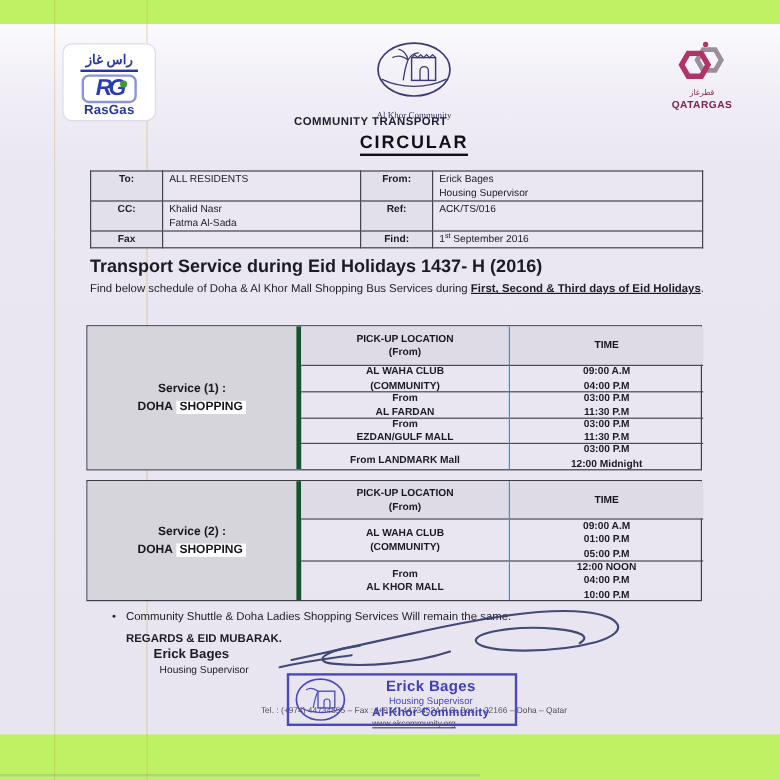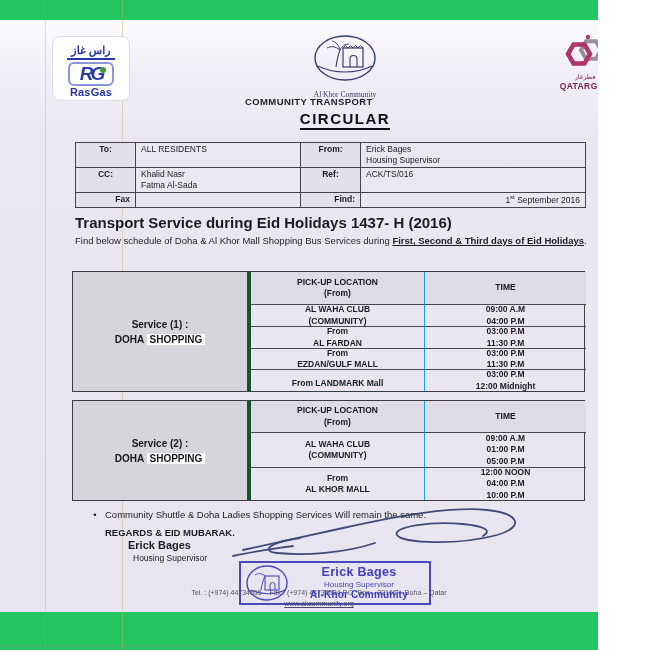--- a/index.html
+++ b/index.html
@@ -1,19 +1,19 @@
 <!DOCTYPE html>
 <html><head>
 <meta charset="utf-8">
 <style>
   * { margin:0; padding:0; box-sizing:border-box; }
   body { background:#ffffff; }
   .page {
-    position:relative; width:598px; height:650px; overflow:hidden;
-    background:#22c55e; font-family:"Liberation Sans", sans-serif; color:#1b1b22;
+    position:relative; width:650px; height:650px; overflow:hidden;
+    background:#bef264; font-family:"Liberation Sans", sans-serif; color:#1b1b22;
   }
   .scan {
     position:absolute; left:0; top:20px; width:650px; height:592px;
     background:linear-gradient(180deg,#fbfafd 0px,#f1eef7 55px,#eae7f2 115px,#e8e5f1 100%);
   }
   .crease { position:absolute; top:0; width:1px; height:650px; z-index:1; }
   .crease.c1 { left:45px;  background:rgba(185,165,80,0.30); }
   .crease.c2 { left:122px; background:rgba(200,178,88,0.42); }
   .smudge { position:absolute; left:0; top:645px; width:400px; height:2px; background:#8b93a5; opacity:.30; }
 
@@ -39,21 +39,21 @@
   .qg { position:absolute; left:548px; top:33px; width:74px; text-align:center; z-index:2; }
   .qg .arabic { font-size:6.5px; color:#8a2a55; line-height:1; margin-top:1px; }
   .qg .name { font-size:8.5px; font-weight:800; color:#7c2150; letter-spacing:.4px; }
 
   
   table.meta { position:absolute; left:75px; top:142px; width:510px; border-collapse:collapse;
     table-layout:fixed; font-size:8.5px; z-index:2;padding-left:33px; }
   table.meta td { border:1px solid #43434b; vertical-align:top; padding:1px 5px; line-height:1.3; }
   table.meta td.lbl { background:#e2e0ea; font-weight:bold; text-align:center; }
   table.meta tr.r1 td, table.meta tr.r2 td { height:23px; }
-  table.meta tr.r3 td { height:14px;text-align:right; }
+  table.meta tr.r3 td { height:14px; }
   sup { font-size:6px; }
 
   
   .subject { position:absolute; left:75px; top:214px; font-size:15px; font-weight:bold;
     z-index:2; }
   .intro { position:absolute; left:75px; top:234px; width:517px; font-size:9.5px;
     line-height:1.55; color:#1c1c22; z-index:2; }
   .intro .emph { font-weight:bold; text-decoration:underline; }
 
   

